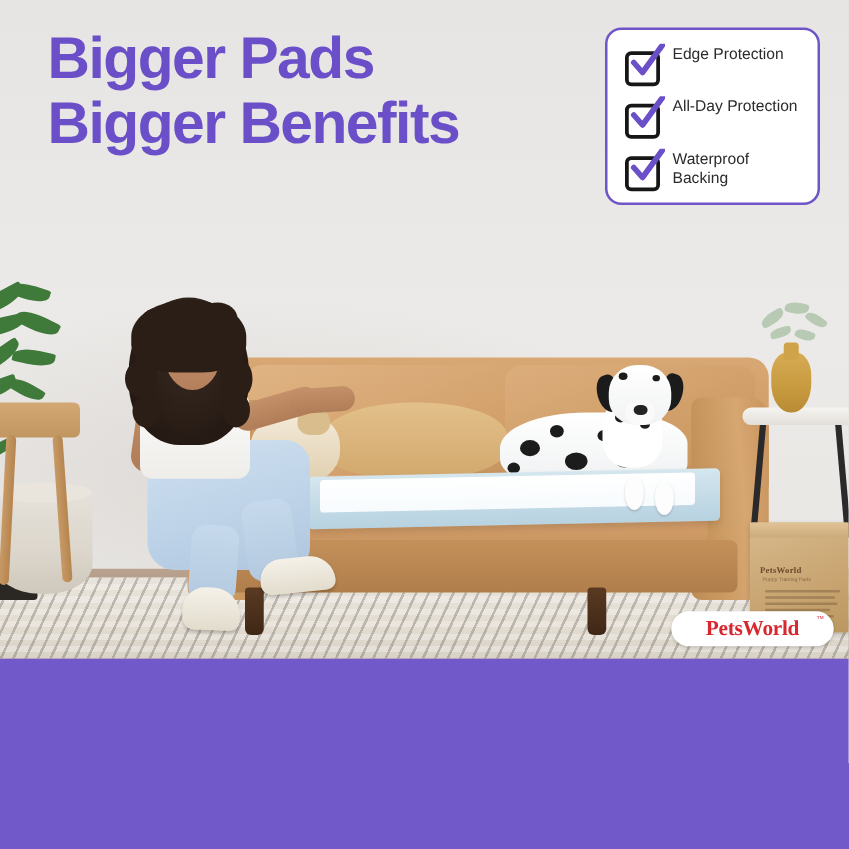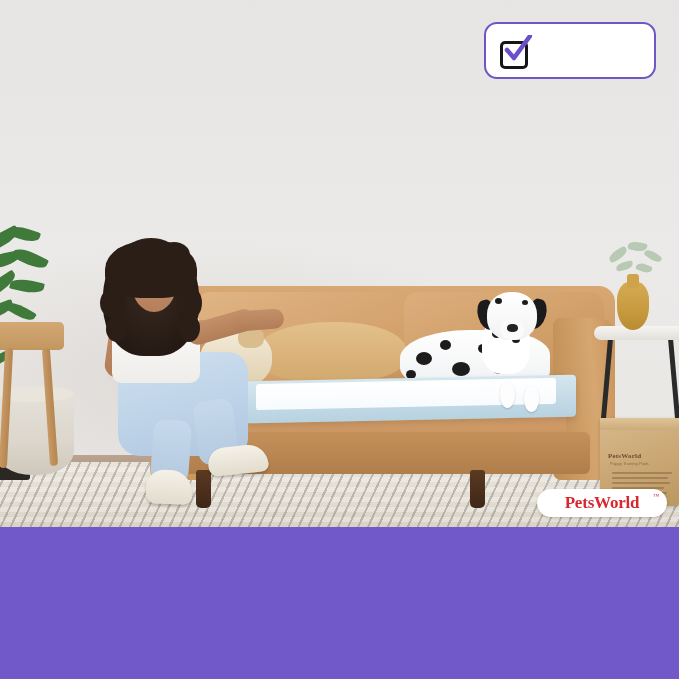--- a/index.html
+++ b/index.html
@@ -272,29 +272,52 @@
       <div class="box-line" style="width:52px"></div>
       <div class="box-line" style="width:55px"></div>
     </div>
 
     <div class="logo">
       <span class="logo-text">PetsWorld</span>
       <span class="logo-tm">™</span>
     </div>
   </div>
 
+  <div class="headline">
+    <div class="hl">Bigger Pads</div>
+    <div class="hl">Bigger Benefits</div>
+  </div>
 
   <div class="card">
     <div class="feat">
       <span class="cbwrap">
         <span class="cb"></span>
         <svg class="cbtick" viewBox="0 0 30 30">
             <path d="M5 15 L12 23 L28 1" stroke="#6B4FC8" stroke-width="4.5" fill="none" stroke-linecap="round" stroke-linejoin="round"></path>
           </svg>
       </span>
+      <span class="ftext">Edge Protection</span>
+    </div>
+    <div class="feat">
+      <span class="cbwrap">
+        <span class="cb"></span>
+        <svg class="cbtick" viewBox="0 0 30 30">
+            <path d="M5 15 L12 23 L28 1" stroke="#6B4FC8" stroke-width="4.5" fill="none" stroke-linecap="round" stroke-linejoin="round"></path>
+          </svg>
+      </span>
+      <span class="ftext">All-Day Protection</span>
+    </div>
+    <div class="feat">
+      <span class="cbwrap">
+        <span class="cb"></span>
+        <svg class="cbtick" viewBox="0 0 30 30">
+            <path d="M5 15 L12 23 L28 1" stroke="#6B4FC8" stroke-width="4.5" fill="none" stroke-linecap="round" stroke-linejoin="round"></path>
+          </svg>
+      </span>
+      <span class="ftext">Waterproof Backing</span>
     </div>
   </div>
 
   <div class="banner">
     
     
     
     
   </div>
 

